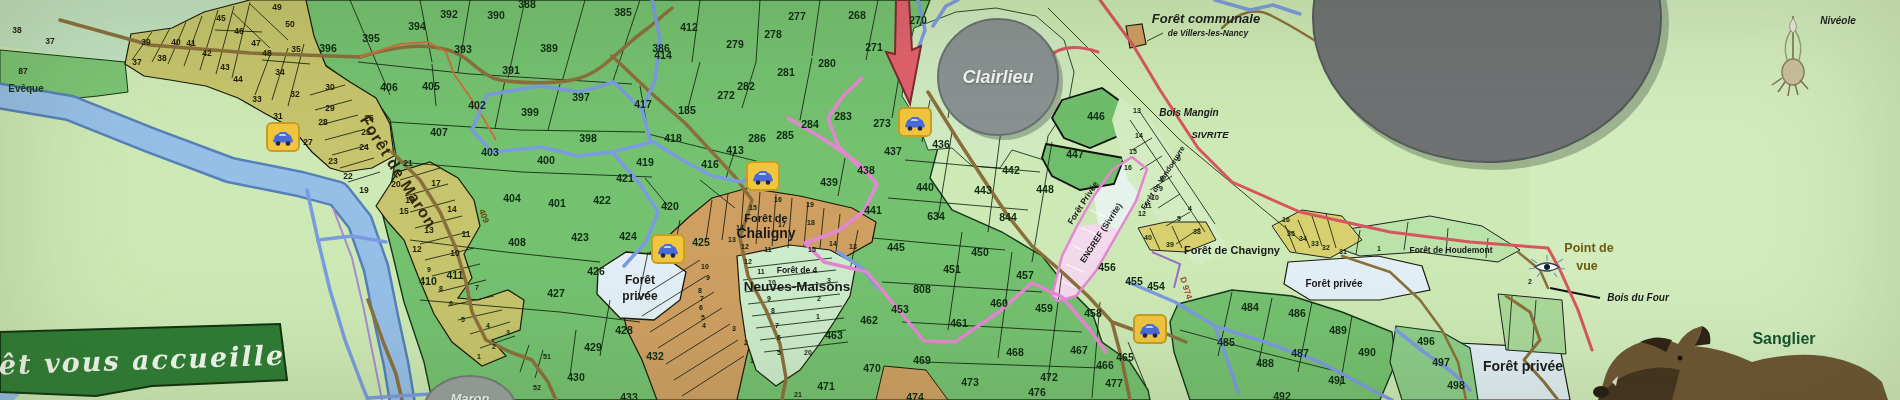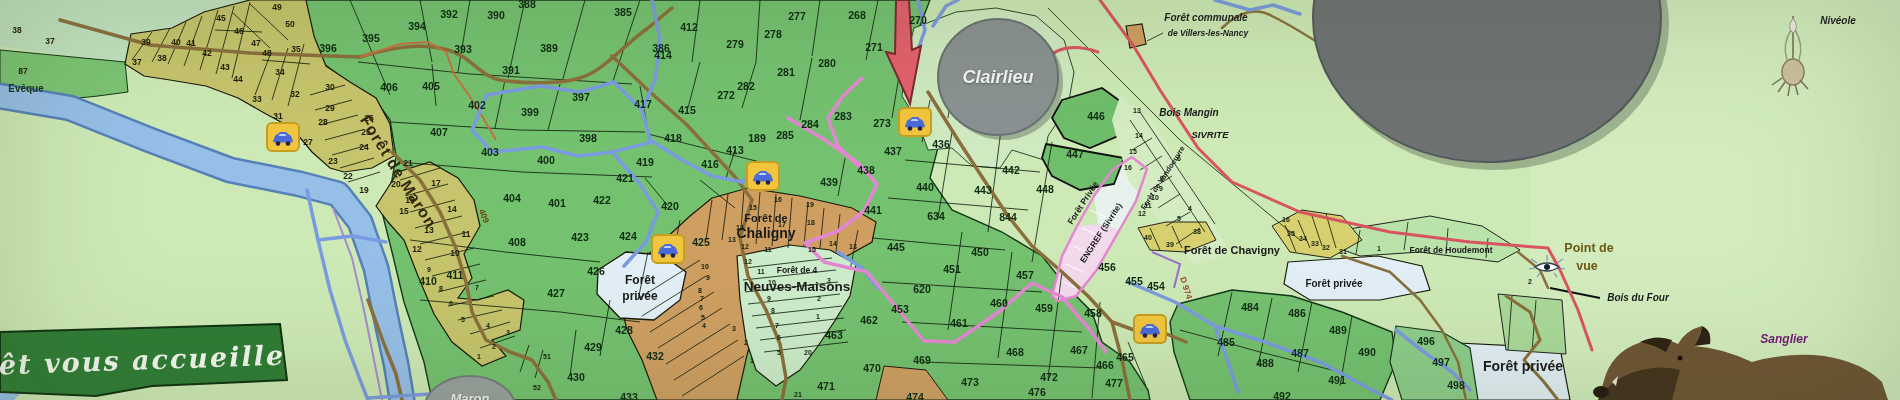--- a/index.html
+++ b/index.html
@@ -276,21 +276,21 @@
       <span class="pn pn-b" style="left: 588px; top: 138px;">398</span>
       <span class="pn pn-b" style="left: 490px; top: 152px;">403</span>
       <span class="pn pn-b" style="left: 546px; top: 160px;">400</span>
       <span class="pn pn-b" style="left: 512px; top: 198px;">404</span>
       <span class="pn pn-b" style="left: 557px; top: 203px;">401</span>
       <span class="pn pn-b" style="left: 602px; top: 200px;">422</span>
       <span class="pn pn-b" style="left: 625px; top: 178px;">421</span>
       <span class="pn pn-b" style="left: 643px; top: 104px;">417</span>
       <span class="pn pn-b" style="left: 689px; top: 27px;">412</span>
       <span class="pn pn-b" style="left: 663px; top: 55px;">414</span>
-      <span class="pn pn-b" style="left: 687px; top: 110px;">415</span>
+      <span class="pn pn-b" style="left: 687px; top: 110px;">185</span>
       <span class="pn pn-b" style="left: 673px; top: 138px;">418</span>
       <span class="pn pn-b" style="left: 710px; top: 164px;">416</span>
       <span class="pn pn-b" style="left: 645px; top: 162px;">419</span>
       <span class="pn pn-b" style="left: 670px; top: 206px;">420</span>
       <span class="pn pn-b" style="left: 517px; top: 242px;">408</span>
       <span class="pn pn-b" style="left: 580px; top: 237px;">423</span>
       <span class="pn pn-b" style="left: 628px; top: 236px;">424</span>
       <span class="pn pn-b" style="left: 701px; top: 242px;">425</span>
       <span class="pn pn-b" style="left: 596px; top: 271px;">426</span>
       <span class="pn pn-b" style="left: 556px; top: 293px;">427</span>
@@ -307,40 +307,40 @@
       <span class="pn pn-b" style="left: 735px; top: 44px;">279</span>
       <span class="pn pn-b" style="left: 827px; top: 63px;">280</span>
       <span class="pn pn-b" style="left: 786px; top: 72px;">281</span>
       <span class="pn pn-b" style="left: 746px; top: 86px;">282</span>
       <span class="pn pn-b" style="left: 874px; top: 47px;">271</span>
       <span class="pn pn-b" style="left: 918px; top: 20px;">270</span>
       <span class="pn pn-b" style="left: 726px; top: 95px;">272</span>
       <span class="pn pn-b" style="left: 843px; top: 116px;">283</span>
       <span class="pn pn-b" style="left: 810px; top: 124px;">284</span>
       <span class="pn pn-b" style="left: 785px; top: 135px;">285</span>
-      <span class="pn pn-b" style="left: 757px; top: 138px;">189</span>
+      <span class="pn pn-b" style="left: 757px; top: 138px;">286</span>
       <span class="pn pn-b" style="left: 882px; top: 123px;">273</span>
       <span class="pn pn-b" style="left: 735px; top: 150px;">413</span>
       <span class="pn pn-b" style="left: 941px; top: 144px;">436</span>
       <span class="pn pn-b" style="left: 893px; top: 151px;">437</span>
       <span class="pn pn-b" style="left: 866px; top: 170px;">438</span>
       <span class="pn pn-b" style="left: 829px; top: 182px;">439</span>
       <span class="pn pn-b" style="left: 925px; top: 187px;">440</span>
       <span class="pn pn-b" style="left: 873px; top: 210px;">441</span>
       <span class="pn pn-b" style="left: 1011px; top: 170px;">442</span>
       <span class="pn pn-b" style="left: 983px; top: 190px;">443</span>
       <span class="pn pn-b" style="left: 936px; top: 216px;">634</span>
       <span class="pn pn-b" style="left: 896px; top: 247px;">445</span>
       <span class="pn pn-b" style="left: 1096px; top: 116px;">446</span>
       <span class="pn pn-b" style="left: 1075px; top: 154px;">447</span>
       <span class="pn pn-b" style="left: 1045px; top: 189px;">448</span>
       <span class="pn pn-b" style="left: 1008px; top: 217px;">844</span>
       <span class="pn pn-b" style="left: 980px; top: 252px;">450</span>
       <span class="pn pn-b" style="left: 952px; top: 269px;">451</span>
-      <span class="pn pn-b" style="left: 922px; top: 289px;">620</span>
+      <span class="pn pn-b" style="left: 922px; top: 289px;">808</span>
       <span class="pn pn-b" style="left: 900px; top: 309px;">453</span>
       <span class="pn pn-b" style="left: 1025px; top: 275px;">457</span>
       <span class="pn pn-b" style="left: 1044px; top: 308px;">459</span>
       <span class="pn pn-b" style="left: 999px; top: 303px;">460</span>
       <span class="pn pn-b" style="left: 959px; top: 323px;">461</span>
       <span class="pn pn-b" style="left: 1093px; top: 313px;">458</span>
       <span class="pn pn-b" style="left: 869px; top: 320px;">462</span>
       <span class="pn pn-b" style="left: 834px; top: 335px;">463</span>
       <span class="pn pn-b" style="left: 1151px; top: 340px;">464</span>
       <span class="pn pn-b" style="left: 1125px; top: 357px;">465</span>
@@ -438,26 +438,26 @@
       <div class="lbl" style="left: 640px; top: 296px; font-size: 12px; color: rgb(26, 26, 26); transform: translate(-50%, -50%) rotate(0deg);">privée</div>
       <div class="lbl" style="left: 1083px; top: 203px; font-size: 8.5px; color: rgb(26, 26, 26); transform: translate(-50%, -50%) rotate(-57deg);">Forêt Privée</div>
       <div class="lbl" style="left: 1101px; top: 233px; font-size: 8.5px; color: rgb(26, 26, 26); transform: translate(-50%, -50%) rotate(-57deg);">ENGREF (Sivrite)</div>
       <div class="lbl" style="left: 1163px; top: 178px; font-size: 7.5px; color: rgb(26, 26, 26); transform: translate(-50%, -50%) rotate(-57deg);">Forêt de Vandoeuvre</div>
       <div class="lbl" style="left: 1232px; top: 250px; font-size: 11px; color: rgb(26, 26, 26); transform: translate(-50%, -50%) rotate(0deg);">Forêt de Chavigny</div>
       <div class="lbl" style="left: 1451px; top: 250px; font-size: 8.5px; color: rgb(26, 26, 26); transform: translate(-50%, -50%) rotate(0deg);">Forêt de Houdemont</div>
       <div class="lbl" style="left: 1334px; top: 284px; font-size: 10px; color: rgb(26, 26, 26); transform: translate(-50%, -50%) rotate(0deg);">Forêt privée</div>
       <div class="lbl" style="left: 1523px; top: 366px; font-size: 14px; color: rgb(26, 26, 26); transform: translate(-50%, -50%) rotate(0deg);">Forêt privée</div>
       <div class="lbl" style="left: 1189px; top: 113px; font-size: 10px; color: rgb(26, 26, 26); transform: translate(-50%, -50%) rotate(0deg); font-style: italic;">Bois Mangin</div>
       <div class="lbl" style="left: 1210px; top: 135px; font-size: 9.5px; color: rgb(26, 26, 26); transform: translate(-50%, -50%) rotate(0deg); font-style: italic;">SIVRITE</div>
-      <div class="lbl" style="left: 1206px; top: 18px; font-size: 10px; color: rgb(26, 26, 26); transform: translate(-50%, -50%) rotate(0deg); font-style: italic;">Forêt communale</div>
+      <div class="lbl" style="left: 1206px; top: 18px; font-size: 13px; color: rgb(26, 26, 26); transform: translate(-50%, -50%) rotate(0deg); font-style: italic;">Forêt communale</div>
       <div class="lbl" style="left: 1208px; top: 33px; font-size: 8.5px; color: rgb(26, 26, 26); transform: translate(-50%, -50%) rotate(0deg); font-style: italic;">de Villers-les-Nancy</div>
       <div class="lbl" style="left: 1589px; top: 248px; font-size: 12.5px; color: rgb(107, 90, 16); transform: translate(-50%, -50%) rotate(0deg);">Point de</div>
       <div class="lbl" style="left: 1587px; top: 266px; font-size: 12.5px; color: rgb(107, 90, 16); transform: translate(-50%, -50%) rotate(0deg);">vue</div>
       <div class="lbl" style="left: 1638px; top: 298px; font-size: 10px; color: rgb(26, 26, 26); transform: translate(-50%, -50%) rotate(0deg); font-style: italic;">Bois du Four</div>
-      <div class="lbl" style="left: 1784px; top: 339px; font-size: 12px; color: #701a75; transform: translate(-50%, -50%) rotate(0deg); font-style: italic;">Sanglier</div>
+      <div class="lbl" style="left: 1784px; top: 339px; font-size: 16px; color: #14532d; transform: translate(-50%, -50%) rotate(0deg); ">Sanglier</div>
       <div class="lbl" style="left: 1838px; top: 21px; font-size: 10px; color: rgb(26, 26, 26); transform: translate(-50%, -50%) rotate(0deg); font-style: italic;">Nivéole</div>
       <div class="lbl" style="left: 26px; top: 89px; font-size: 10px; color: rgb(19, 53, 15); transform: translate(-50%, -50%) rotate(0deg);">Evêque</div>
       <div class="lbl" style="left: 1186px; top: 288px; font-size: 8.5px; color: rgb(160, 72, 48); transform: translate(-50%, -50%) rotate(72deg);">D 974</div>
       <div class="park" style="left: 283px; top: 137px;">
         <svg width="26" height="20" viewBox="0 0 24 20">
           <path d="M3 13 q0 -5 4 -6 l2 -2 h6 l2 2 q4 1 4 6 z" fill="#4a6ad8"></path>
           <rect x="2" y="12" width="20" height="3.5" rx="1.7" fill="#4a6ad8"></rect>
           <path d="M9 7 h5 l1.5 2 h-8 z" fill="#bcd4f8"></path>
           <circle cx="7" cy="16.5" r="2.3" fill="#20224a"></circle>
           <circle cx="17" cy="16.5" r="2.3" fill="#20224a"></circle>

